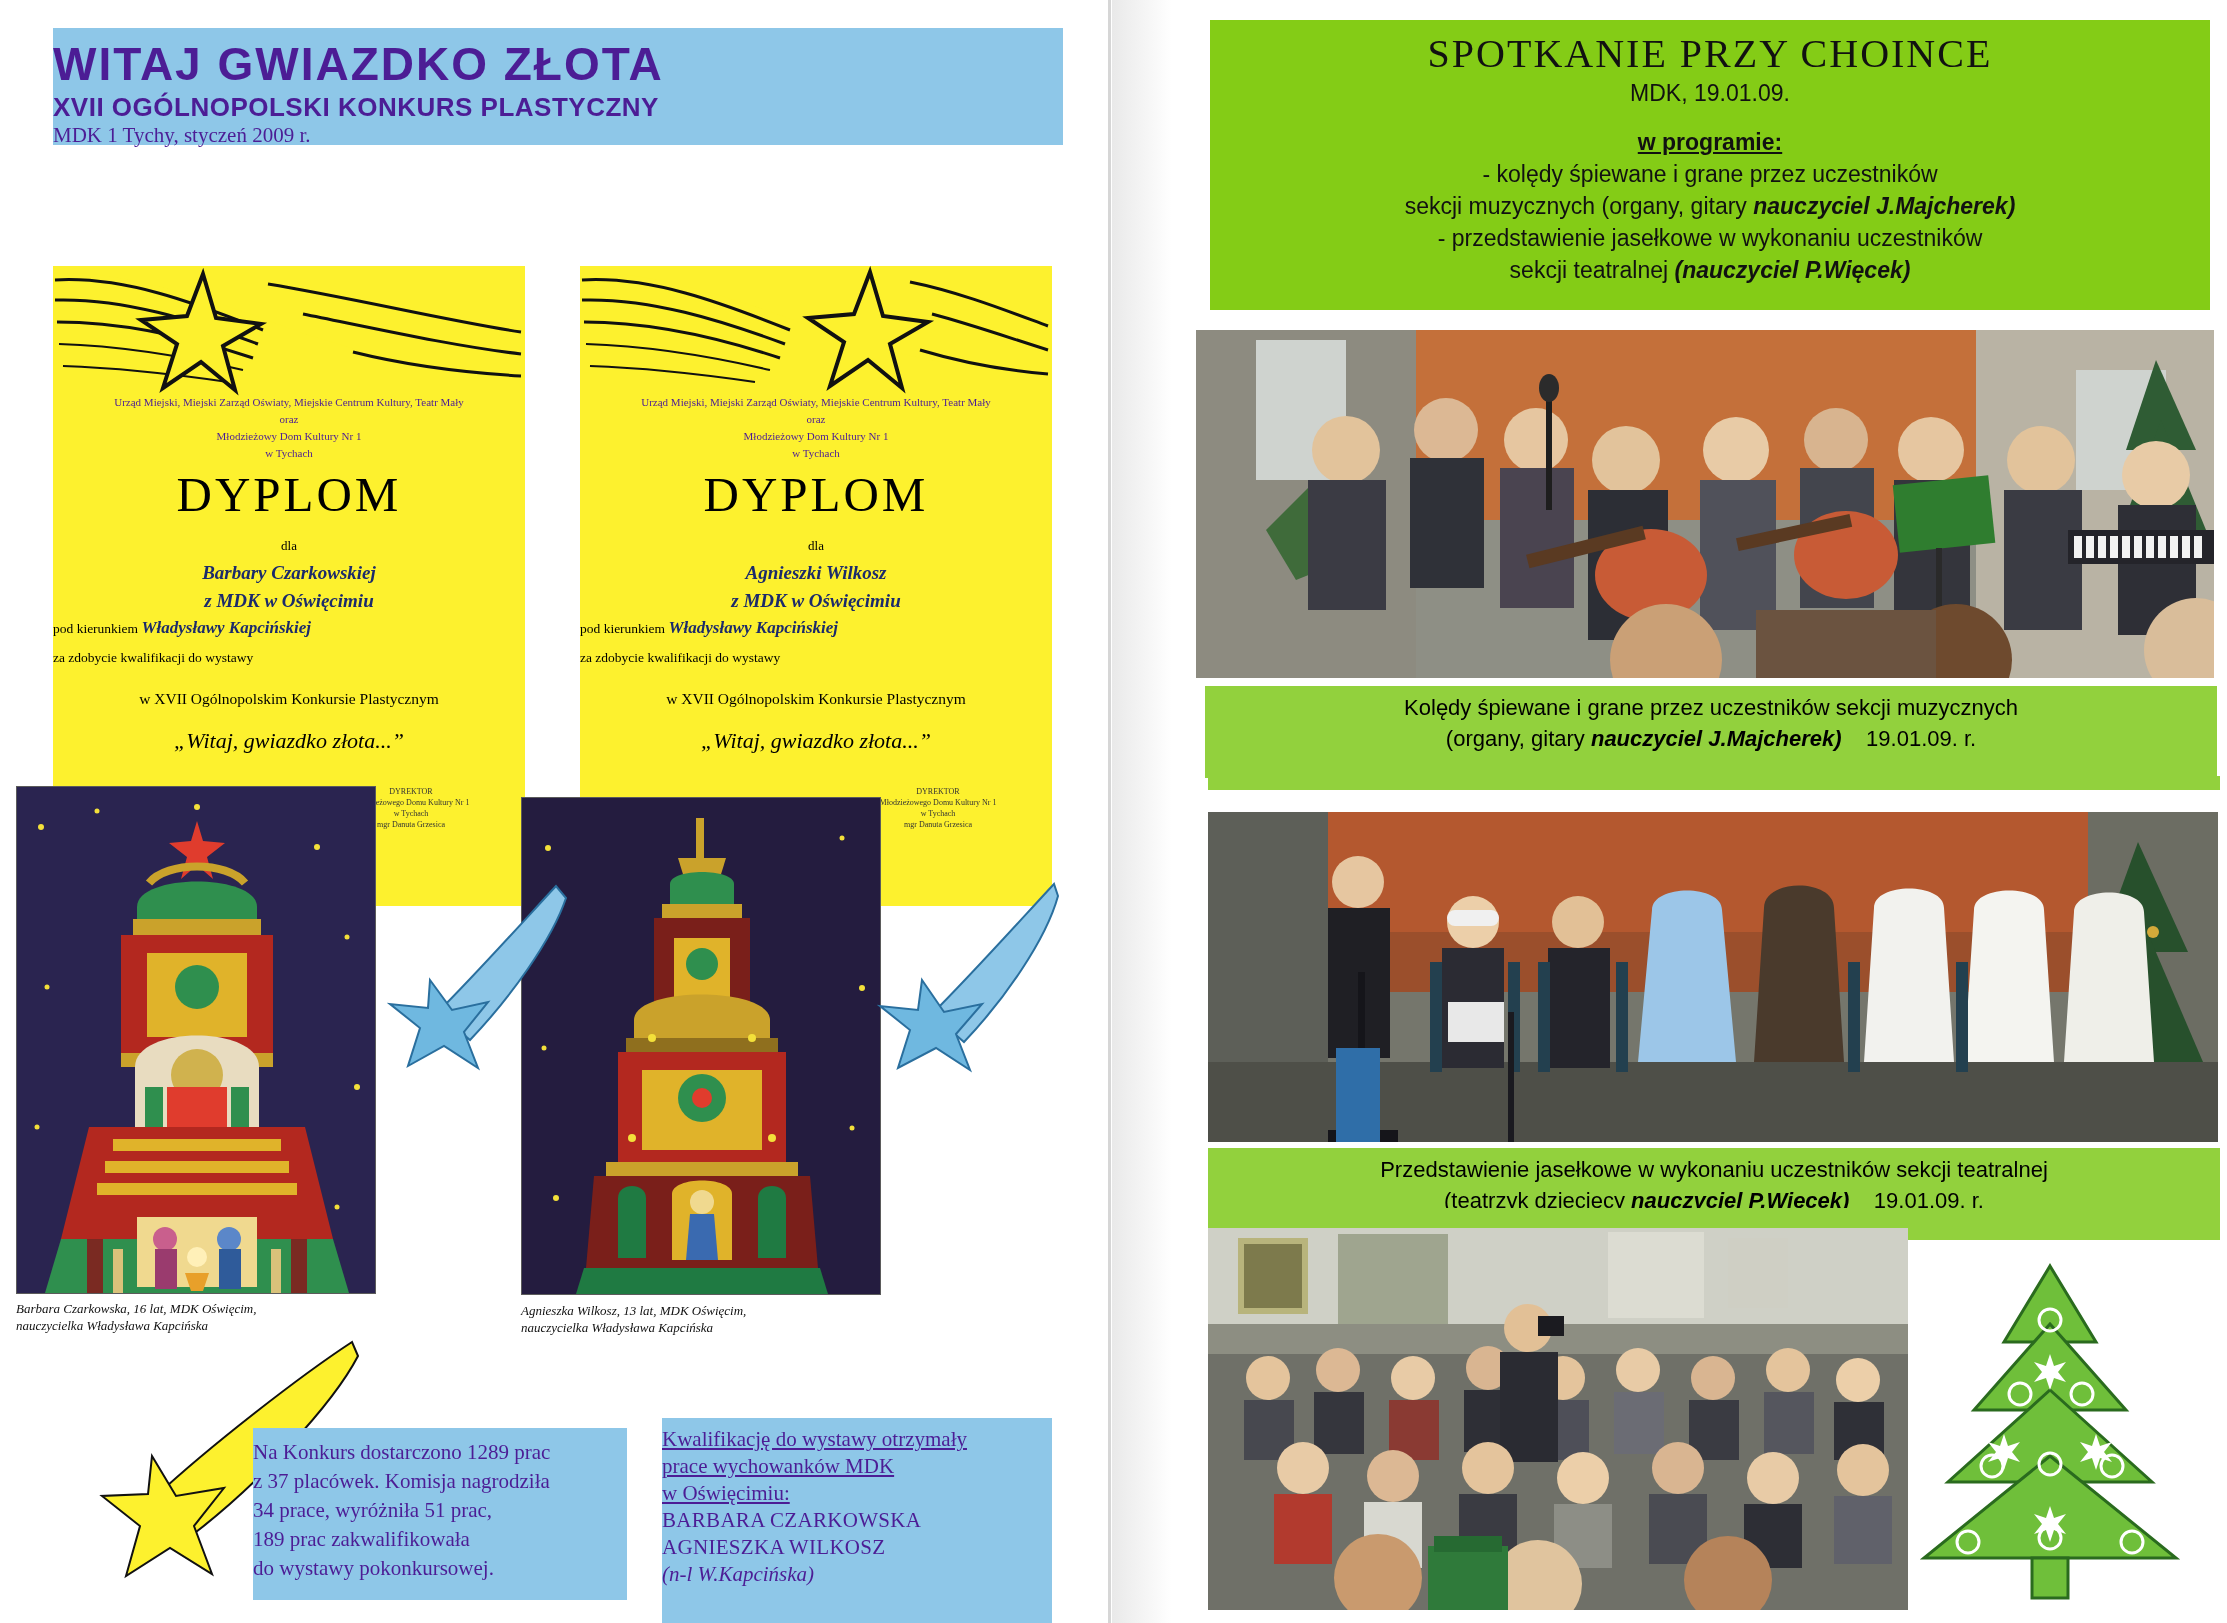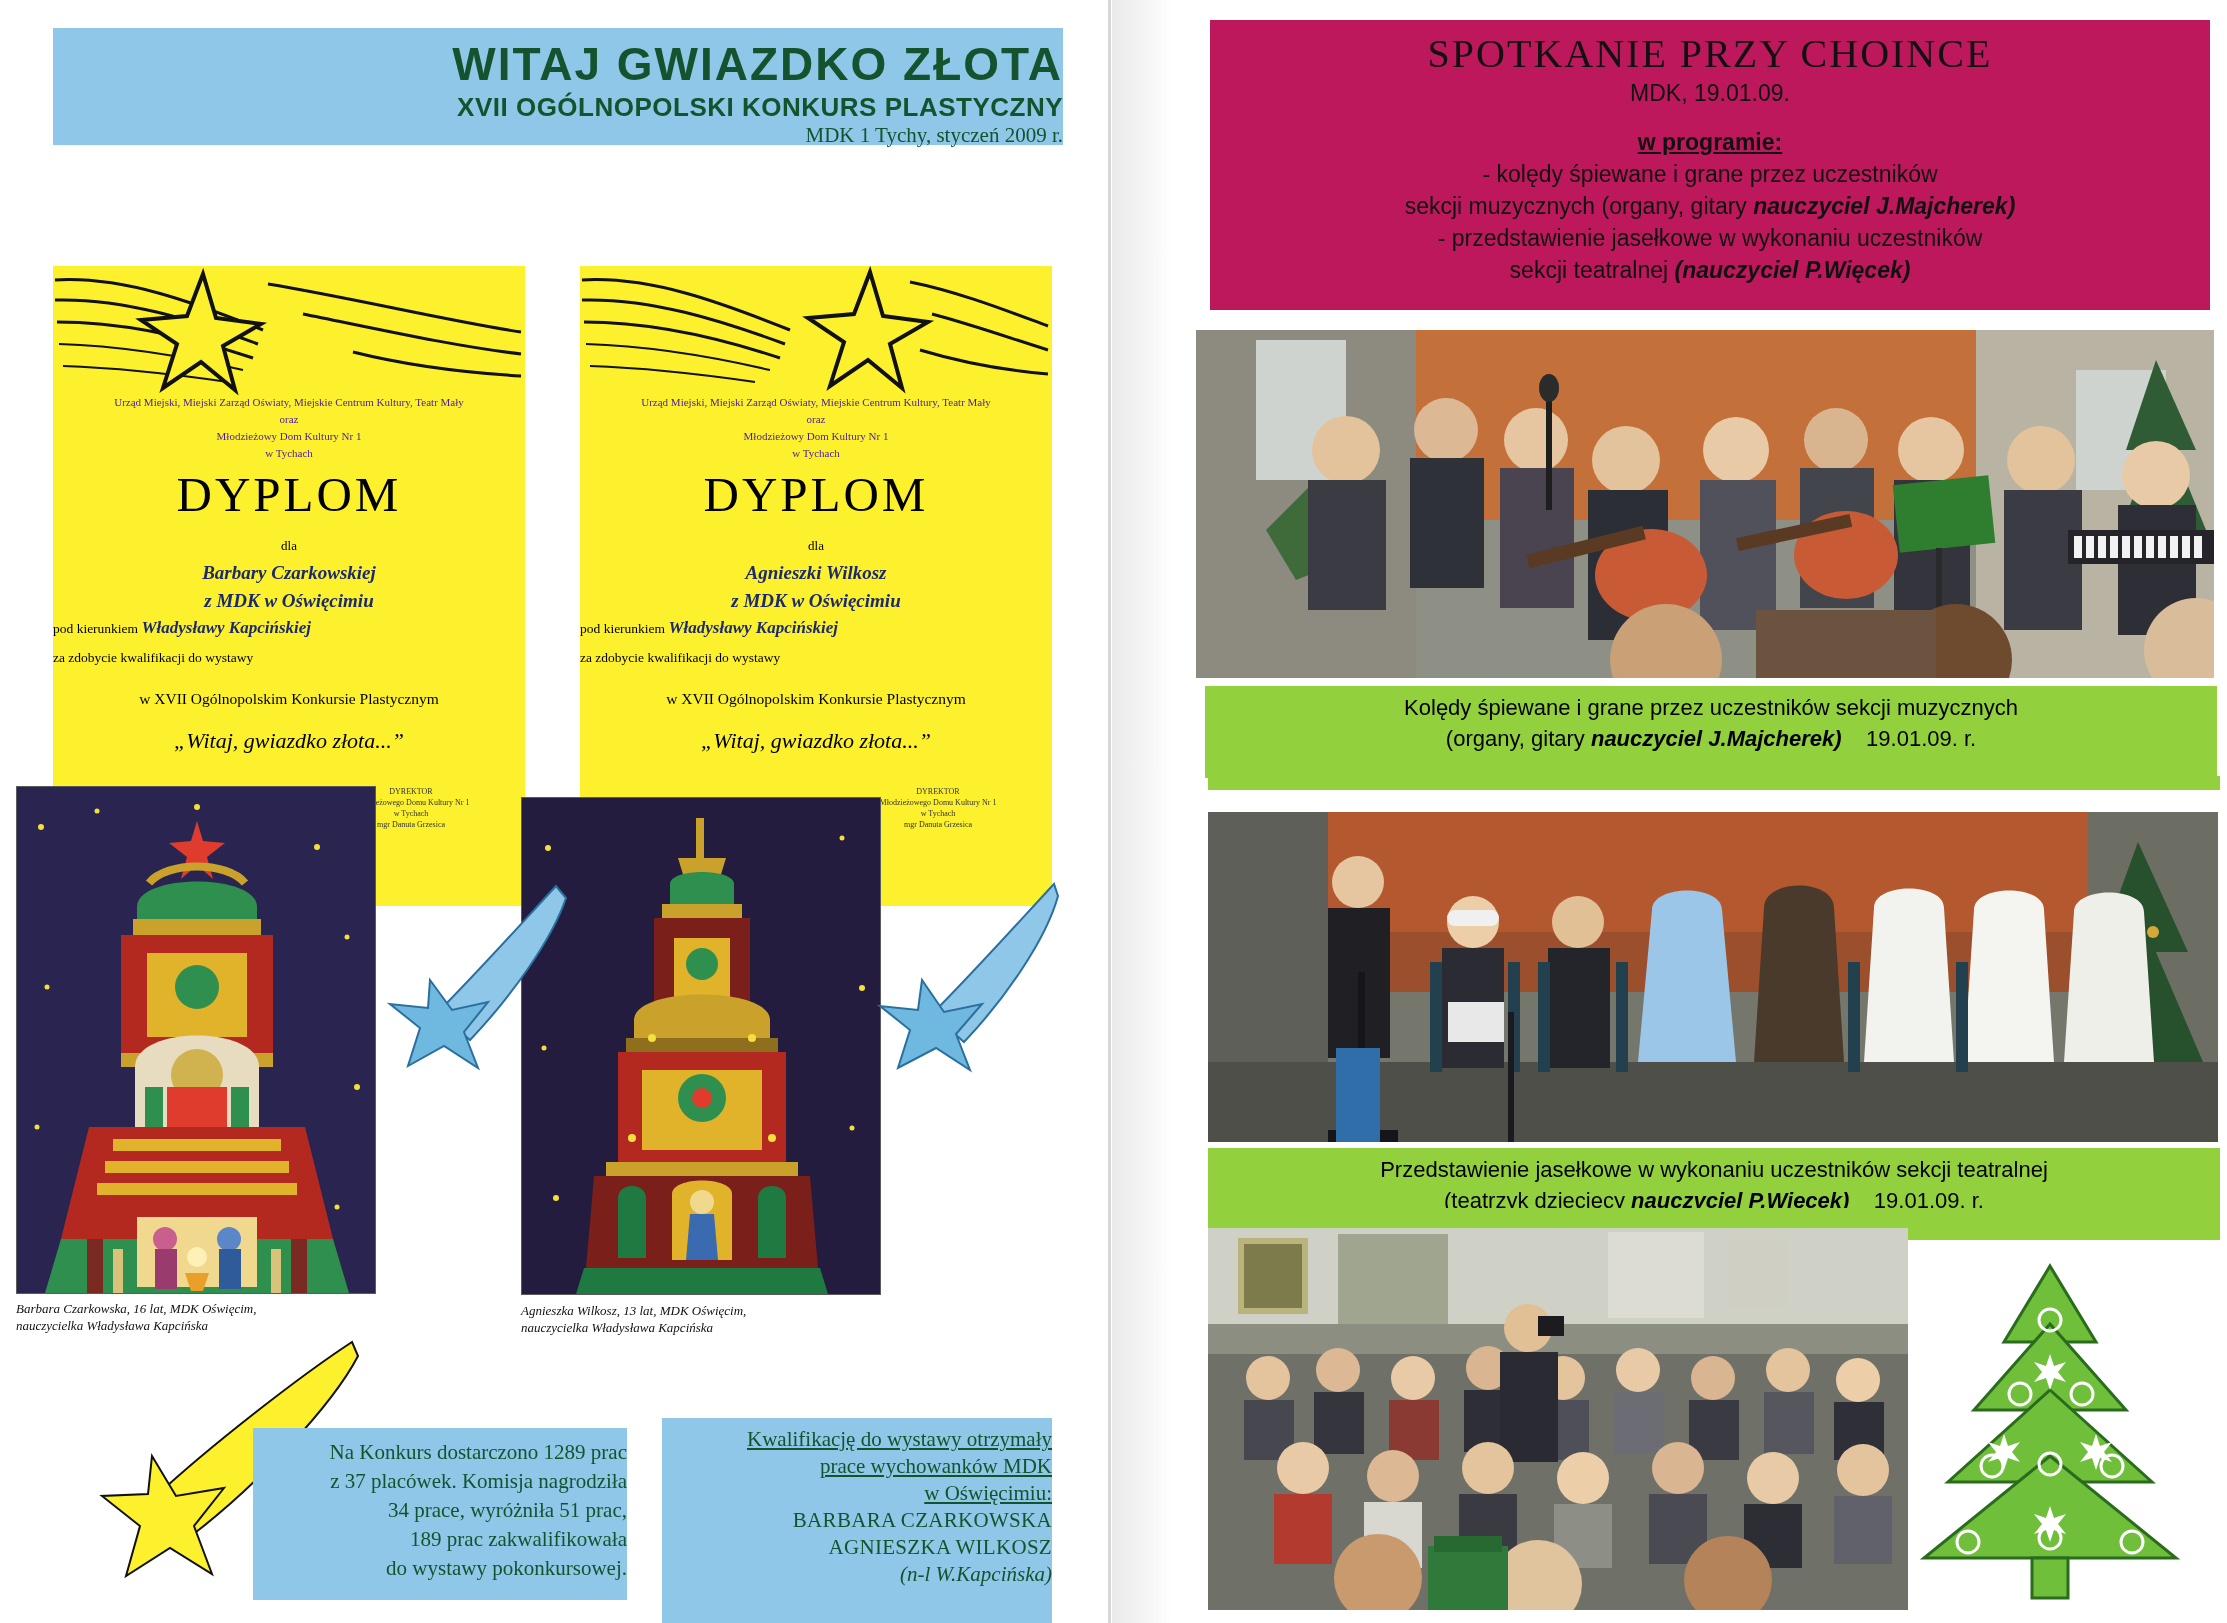--- a/index.html
+++ b/index.html
@@ -18,25 +18,25 @@
   
   .spine {
     position: absolute;
     left: 1108px; top: 0; width: 3px; height: 1623px;
     background: #d6d6d6;
   }
 
   
   .blue-band {
     background: #8ec7e8;
-    color: #14532d;
-    text-align: right;
+    color: #4c1d95;
+    text-align: left;
   }
   .green-band {
-    background: #be185d;
+    background: #84cc16;
     color: #111;
     text-align: center;
   }
 
   
   #left-header {
     position: absolute;
     left: 53px; top: 28px; width: 1010px; height: 117px;
     padding-top: 8px;
   }

